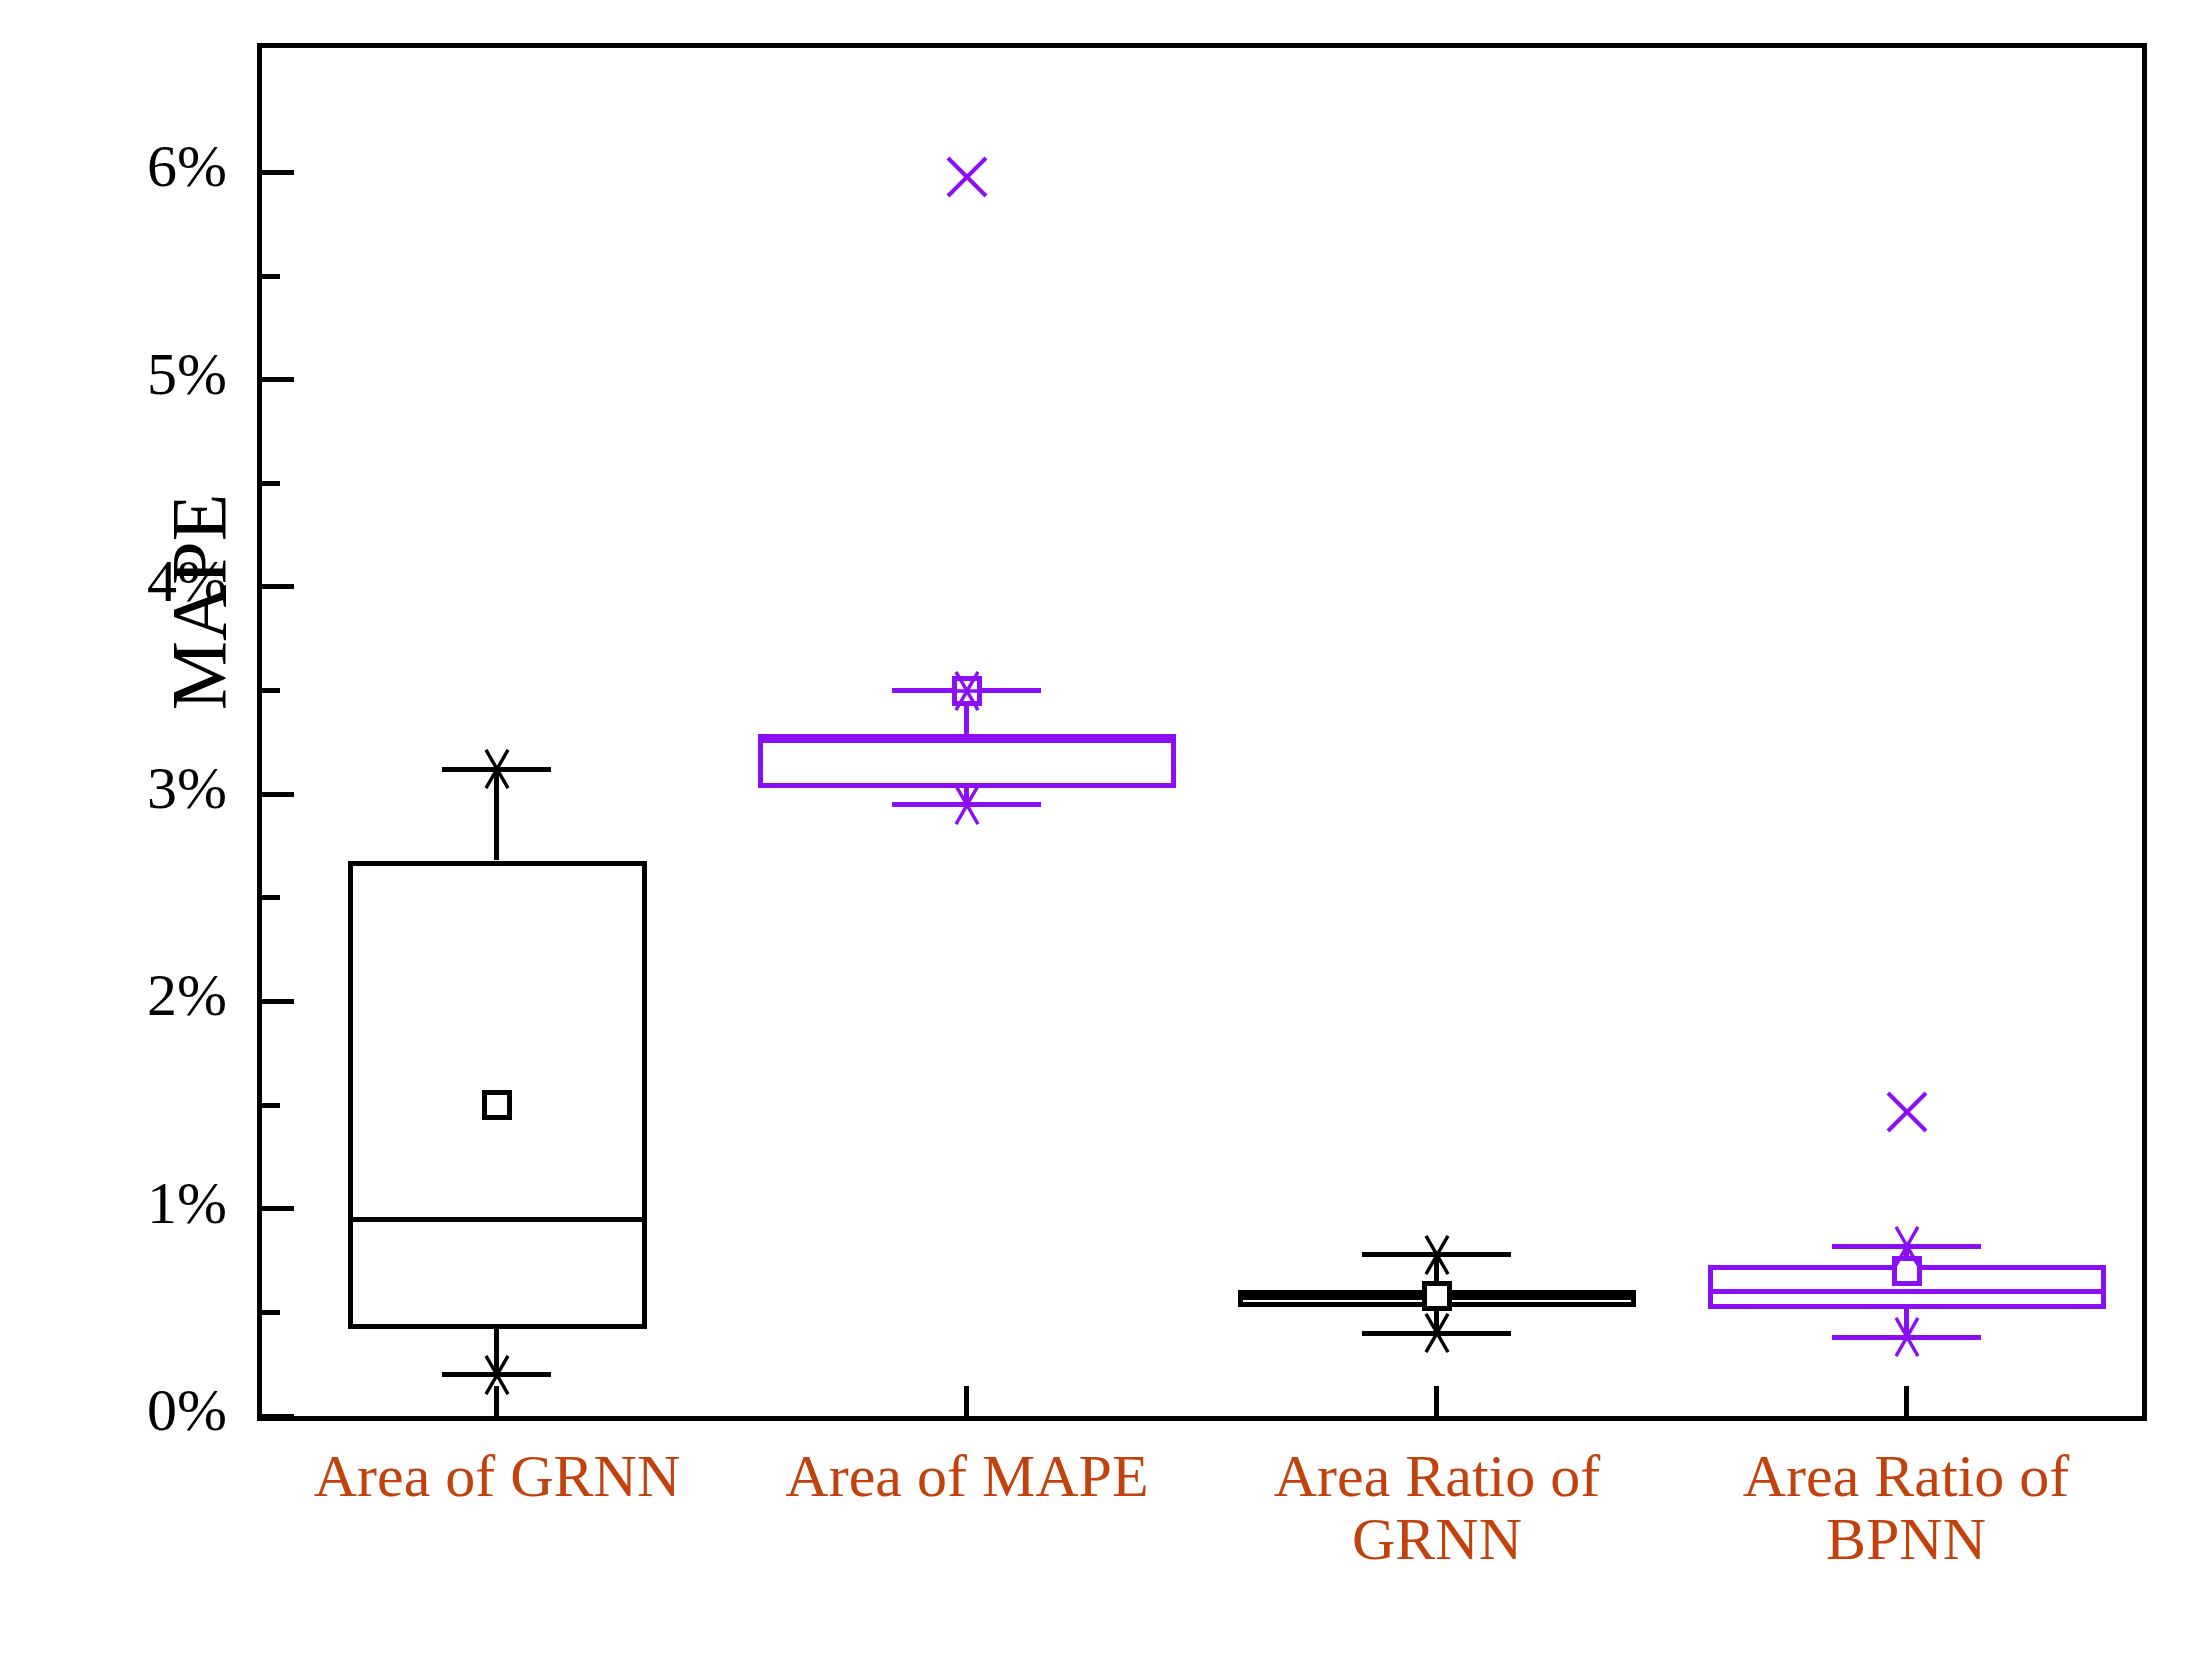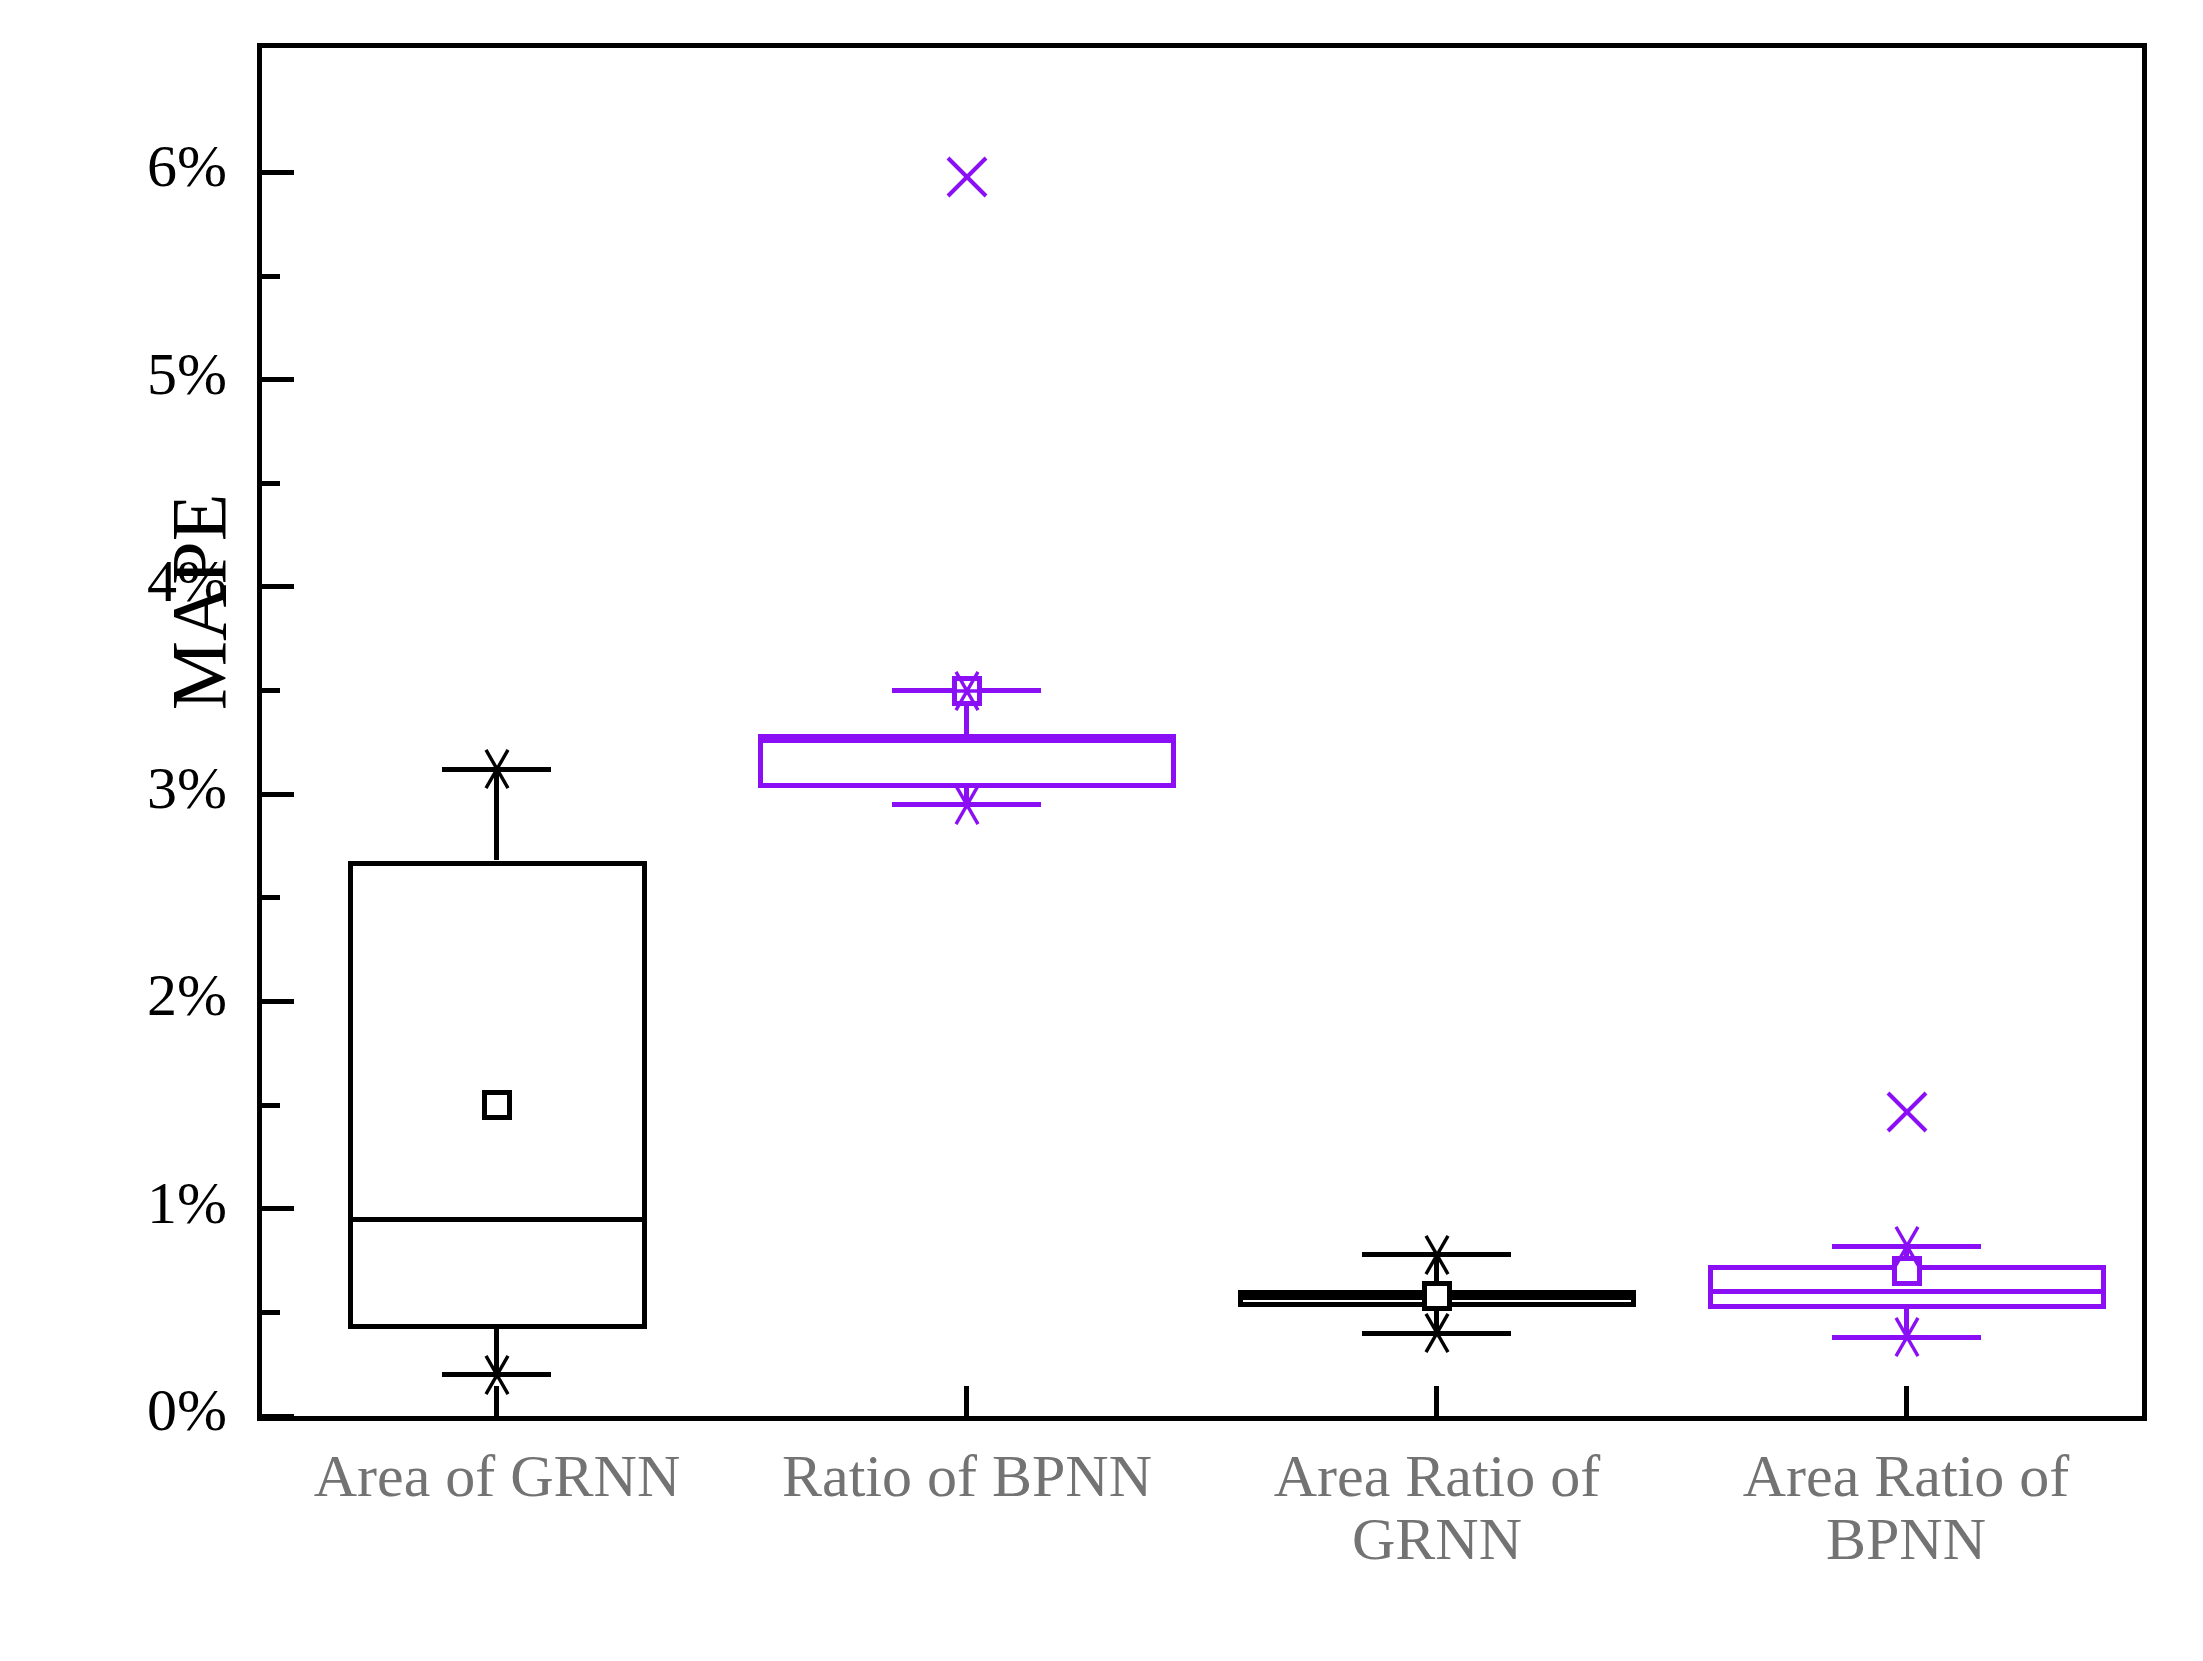--- a/index.html
+++ b/index.html
@@ -40,21 +40,21 @@
     transform-origin:center center;
     white-space:nowrap;
   }
 
   
   .xtick{position:absolute;bottom:0;width:5px;height:30px;background:#000;}
   .xcat-label{
     position:absolute;
     text-align:center;
     font-size:60px;
-    color:#737373;
+    color:#c2410c;
     line-height:1.05;
     white-space:pre-line;
   }
 
   
   .bp-box{position:absolute;box-sizing:border-box;background:transparent;}
   .bp-median{position:absolute;}
   .bp-whisker-line{position:absolute;width:5px;}
   .bp-cap{position:absolute;height:5px;}
   .bp-mean{position:absolute;box-sizing:border-box;background:#fff;}
@@ -72,21 +72,21 @@
       <div class="ylabel-txt" style="top: 1173px; left: 28px; right: auto; width: 199px;">1%</div>
       <div class="ylabel-txt" style="top: 965px; left: 28px; right: auto; width: 199px;">2%</div>
       <div class="ylabel-txt" style="top: 758px; left: 28px; right: auto; width: 199px;">3%</div>
       <div class="ylabel-txt" style="top: 551px; left: 28px; right: auto; width: 199px;">4%</div>
       <div class="ylabel-txt" style="top: 344px; left: 28px; right: auto; width: 199px;">5%</div>
       <div class="ylabel-txt" style="top: 136px; left: 28px; right: auto; width: 199px;">6%</div>
     </div>
 
   <div id="x-cat-labels">
       <div class="xcat-label" style="width: 468px; left: 263px; top: 1445px;">Area of GRNN</div>
-      <div class="xcat-label" style="width: 468px; left: 733px; top: 1445px;">Ratio of BPNN</div>
+      <div class="xcat-label" style="width: 468px; left: 733px; top: 1445px;">Area of MAPE</div>
       <div class="xcat-label" style="width: 468px; left: 1203px; top: 1445px;">Area Ratio of
 GRNN</div>
       <div class="xcat-label" style="width: 468px; left: 1672px; top: 1445px;">Area Ratio of
 BPNN</div>
     </div>
 
   <div id="plot-frame">
     <div id="y-ticks">
         <div class="ytick-major" style="top: 1366px;"></div>
         <div class="ytick-major" style="top: 1158px;"></div>

